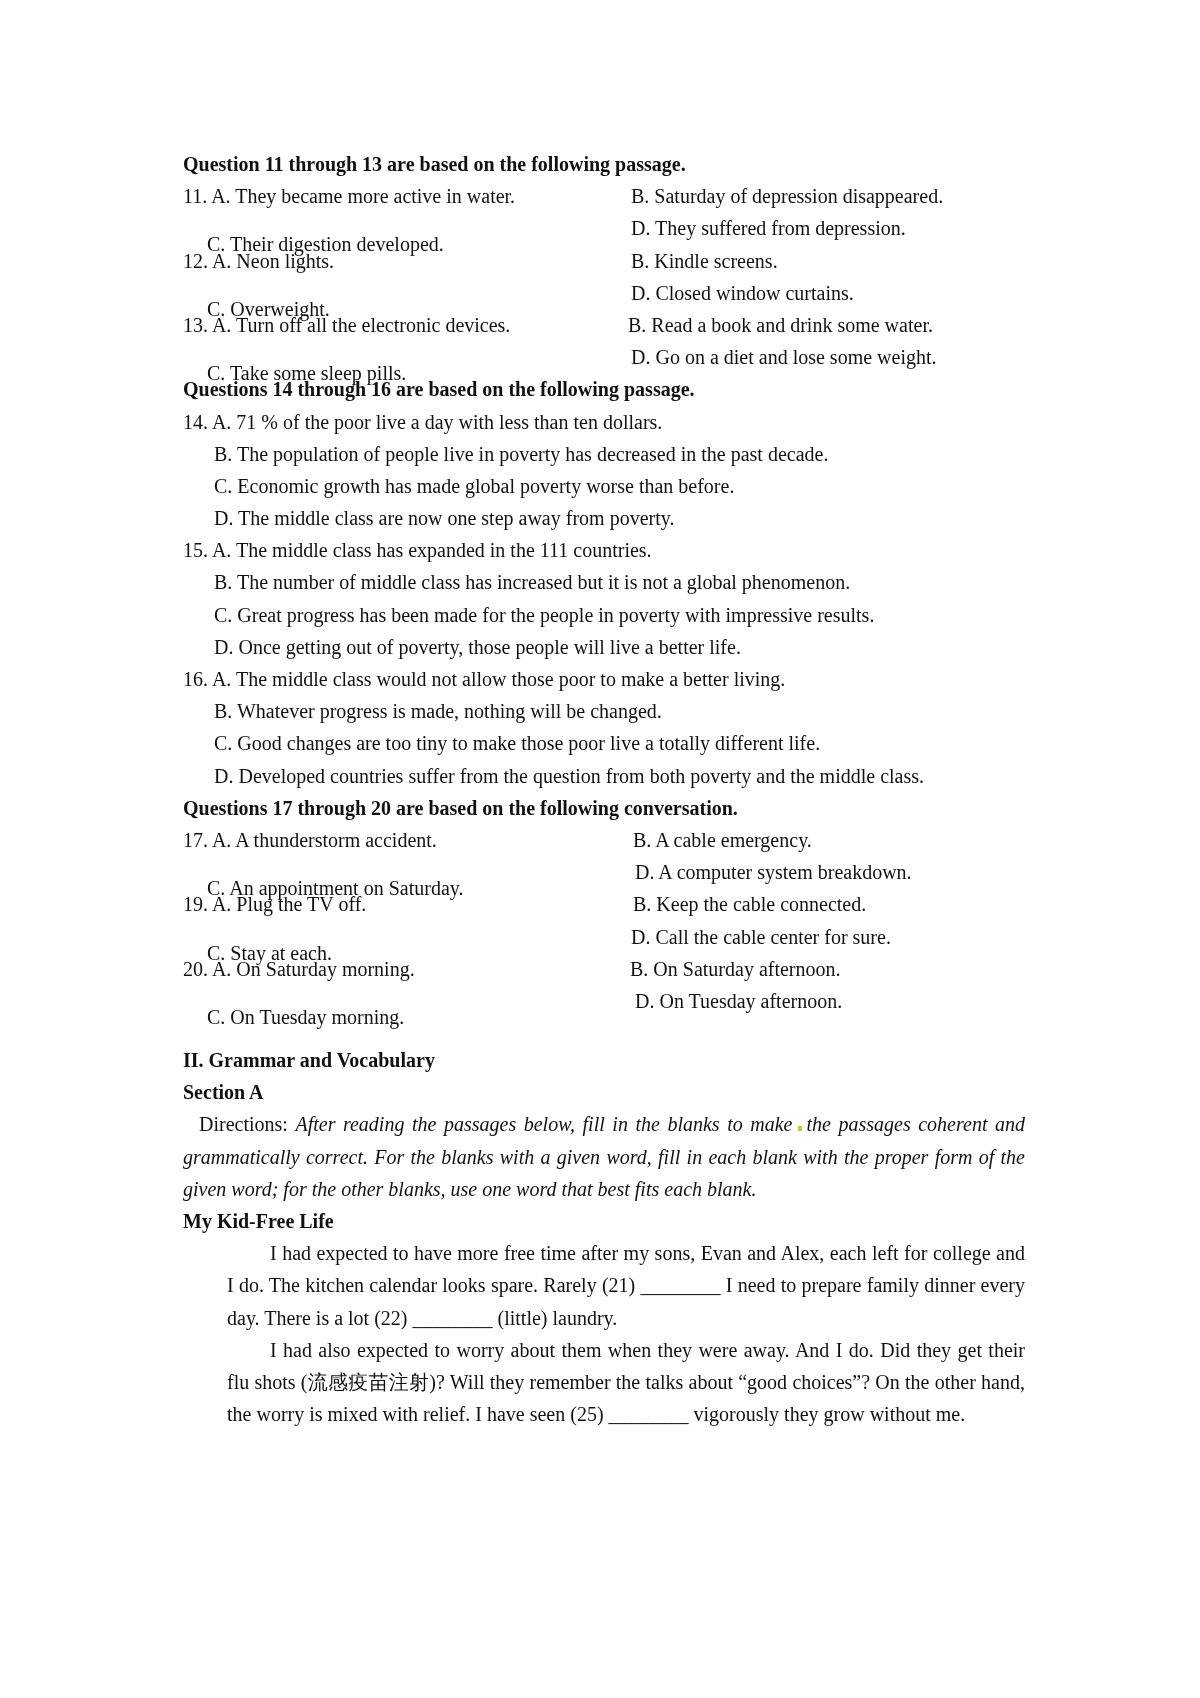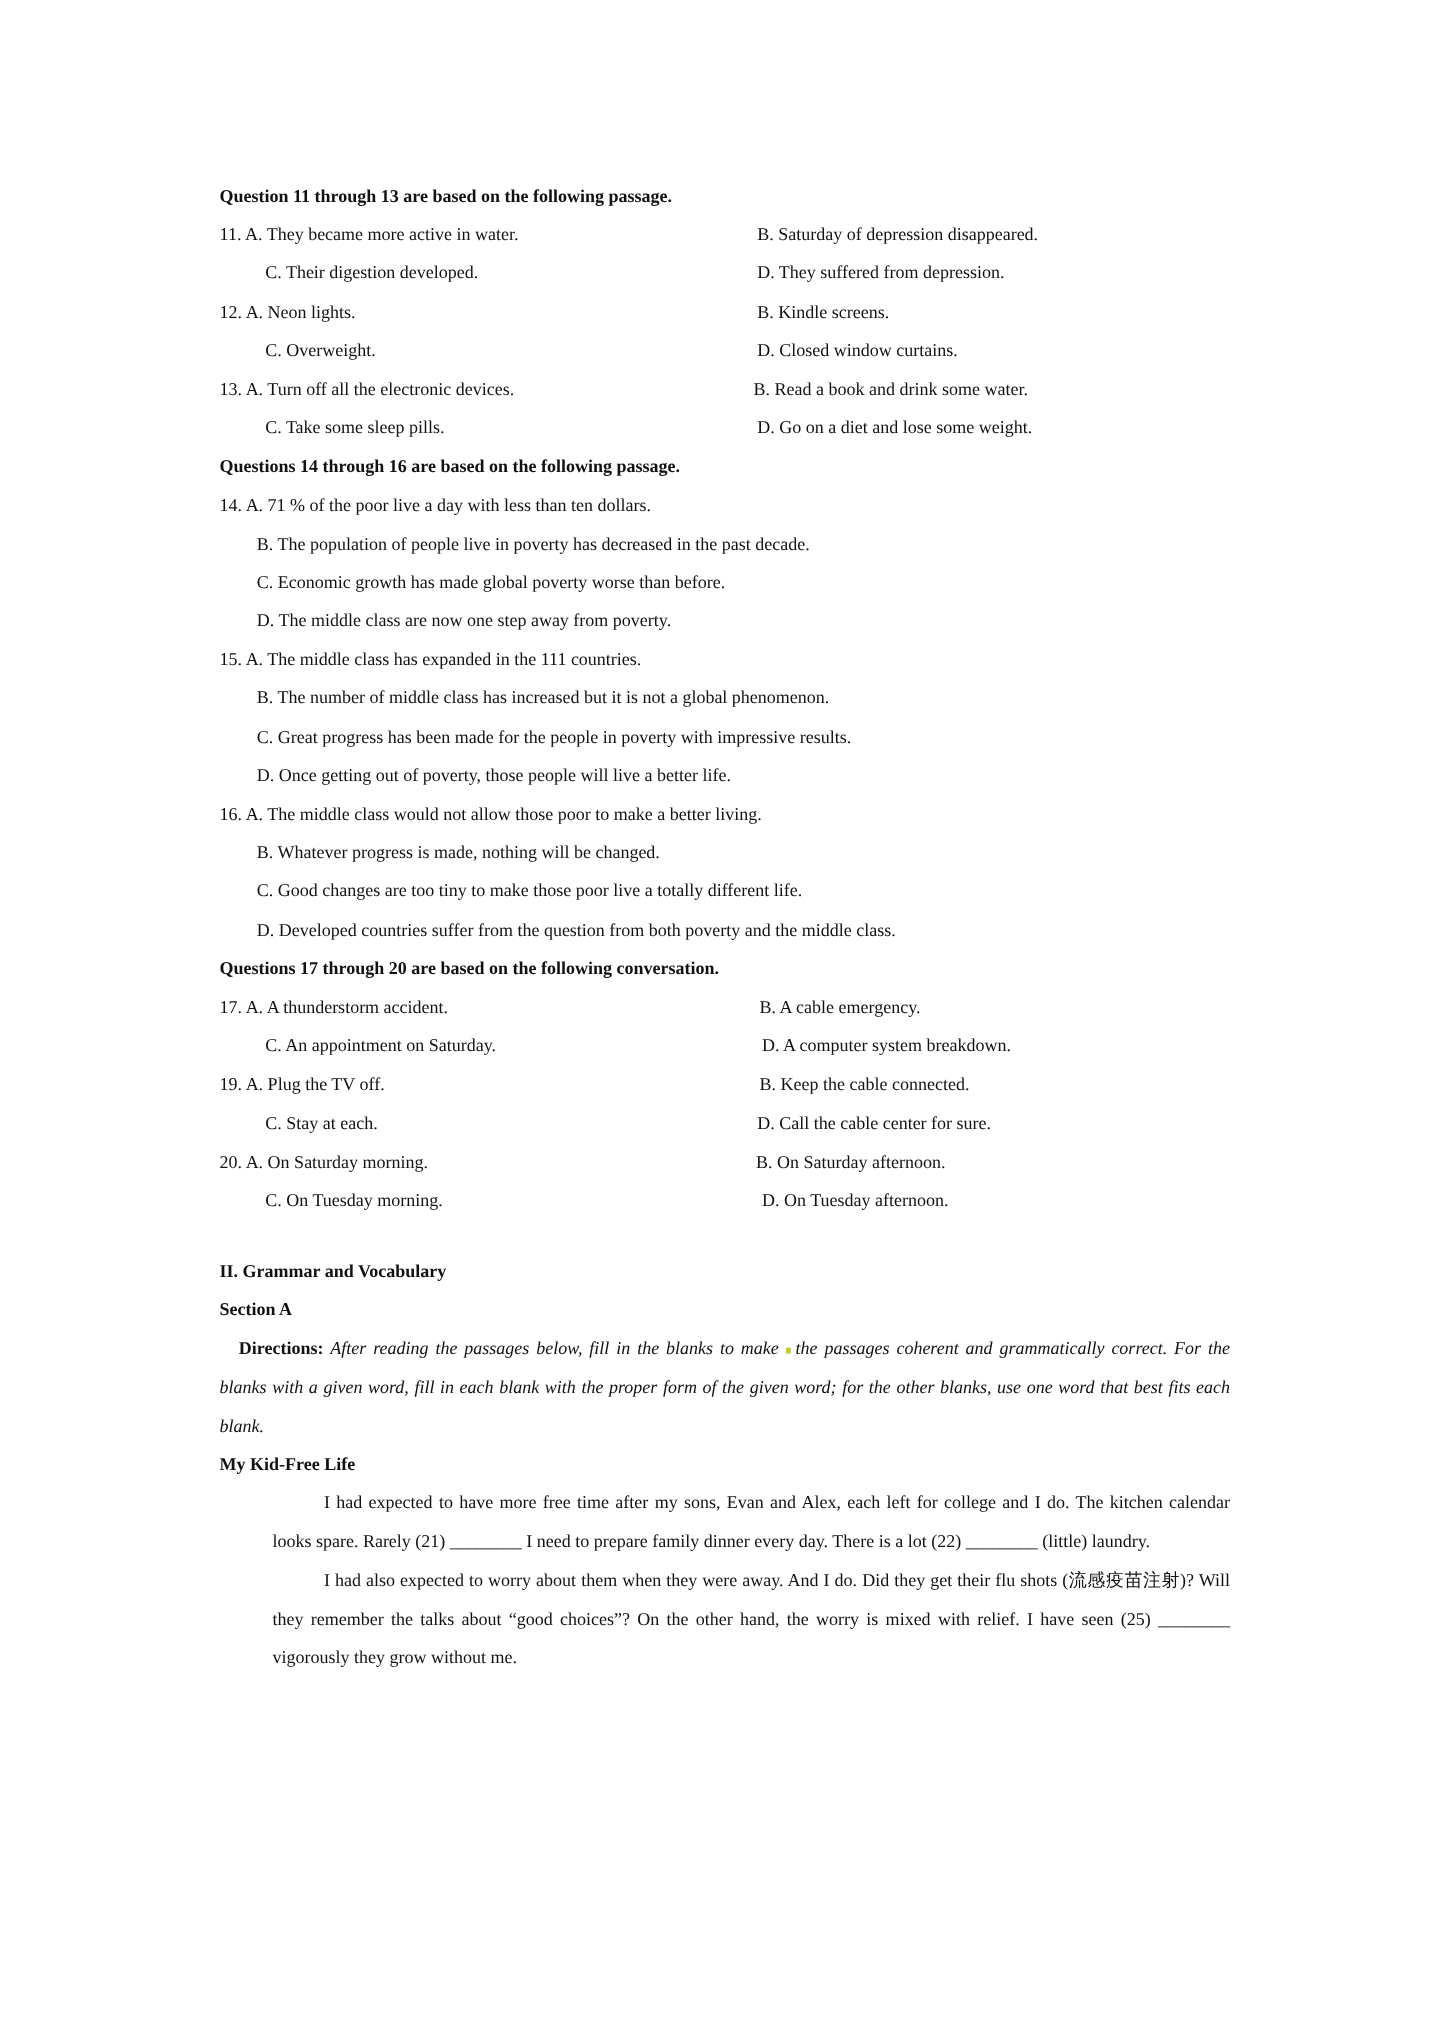--- a/index.html
+++ b/index.html
@@ -1,29 +1,29 @@
 <!DOCTYPE html>
 <html><head>
 <meta charset="utf-8">
 <style>
   html, body { margin: 0; padding: 0; background: #ffffff; }
   body { width: 1200px; height: 1698px; position: relative; overflow: hidden;
          font-family: "Liberation Serif", "DejaVu Serif", serif; color: #111; }
-  .page { position: absolute; left: 183px; top: 148px; width: 842px; font-size: 15px; }
+  .page { position: absolute; left: 183px; top: 148px; width: 842px; font-size: 20px; }
   .line { height: 32.2px; line-height: 32.2px; white-space: nowrap; position: relative; }
   .bold { font-weight: bold; }
   .colA { position: absolute; left: 0; }
-  .colA.indent { left: 38px; }
+  .colA.indent { left: 24px; margin-top: 16px; }
   .colB { position: absolute; left: 448px; }
   .full { position: absolute; left: 0; }
   .full.indent { left: 31px; }
   .gap { height: 27px; }
   .directions { text-align: justify; text-align-last: left; line-height: 32.2px; }
   .directions .it { font-style: italic; }
-  .directions .lead { padding-left: 16px; font-style: normal; font-weight: bold; }
+  .directions .lead { padding-left: 16px; font-style: normal; font-weight: normal; }
   .title { text-align: left; font-weight: bold; }
   .para { text-align: justify; line-height: 32.2px; margin-left: 44px; }
   .para .first { display: inline-block; width: 43px; }
   .mark { display: inline-block; width: 4px; height: 5px; background: #c8c830; margin: 0 4px 0 6px; vertical-align: baseline; }
 </style>
 </head>
 <body>
 
 <div class="page">
 

